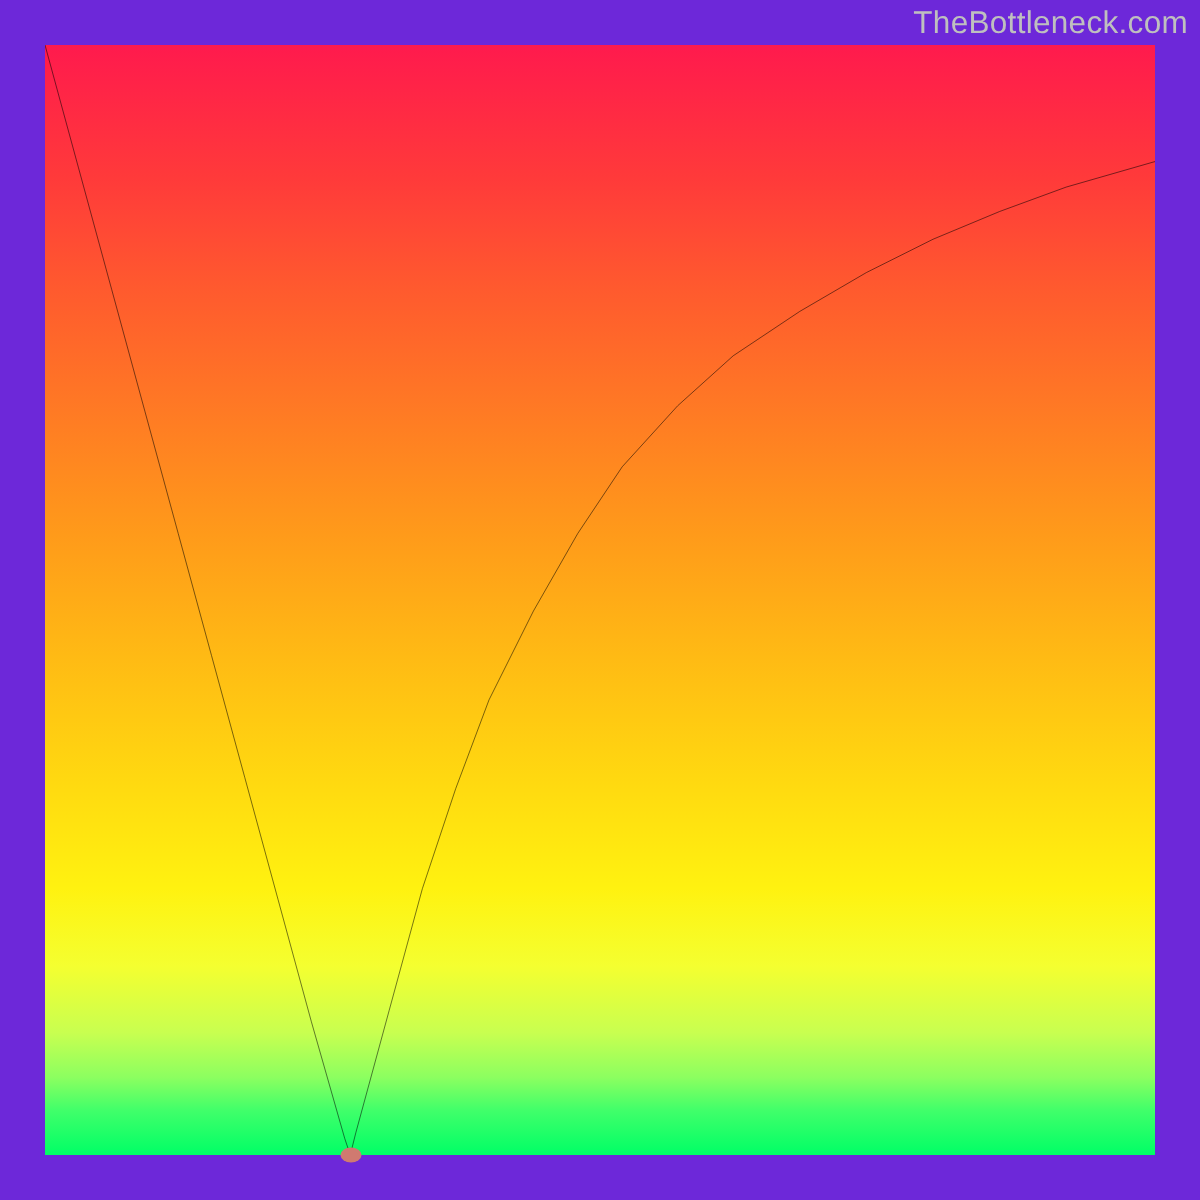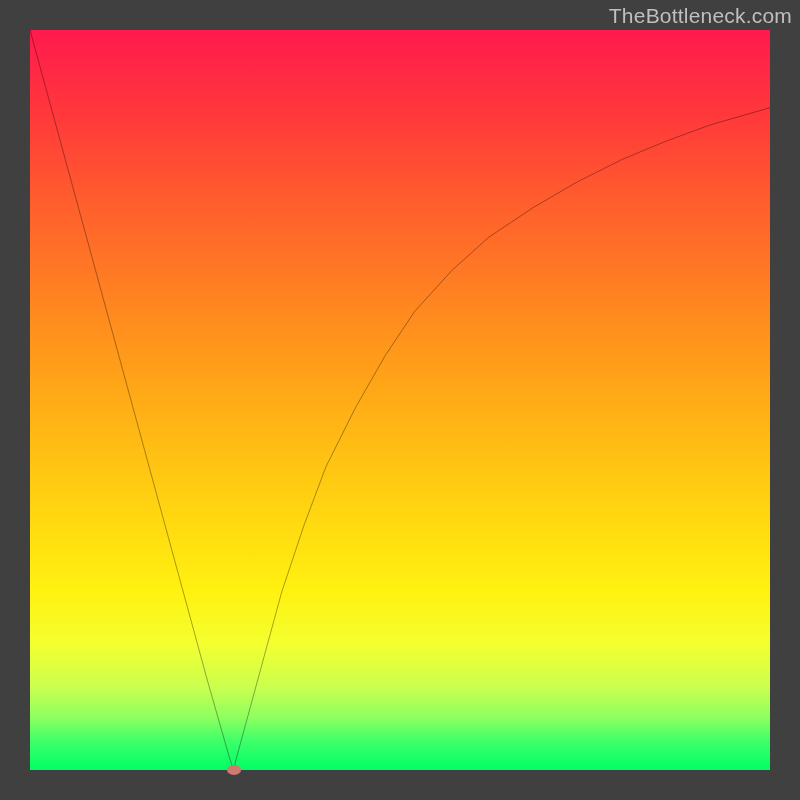--- a/index.html
+++ b/index.html
@@ -8,21 +8,21 @@
     width: 800px;
     height: 800px;
     background: #000;
     overflow: hidden;
     font-family: Arial, Helvetica, sans-serif;
   }
   .frame {
     position: relative;
     width: 800px;
     height: 800px;
-    background: #404040;
+    background: #6d28d9;
   }
   .plot-area {
     position: absolute;
     left: 30px;
     top: 30px;
     width: 740px;
     height: 740px;
     background: linear-gradient(
       to bottom,
       #ff1a4d 0%,

